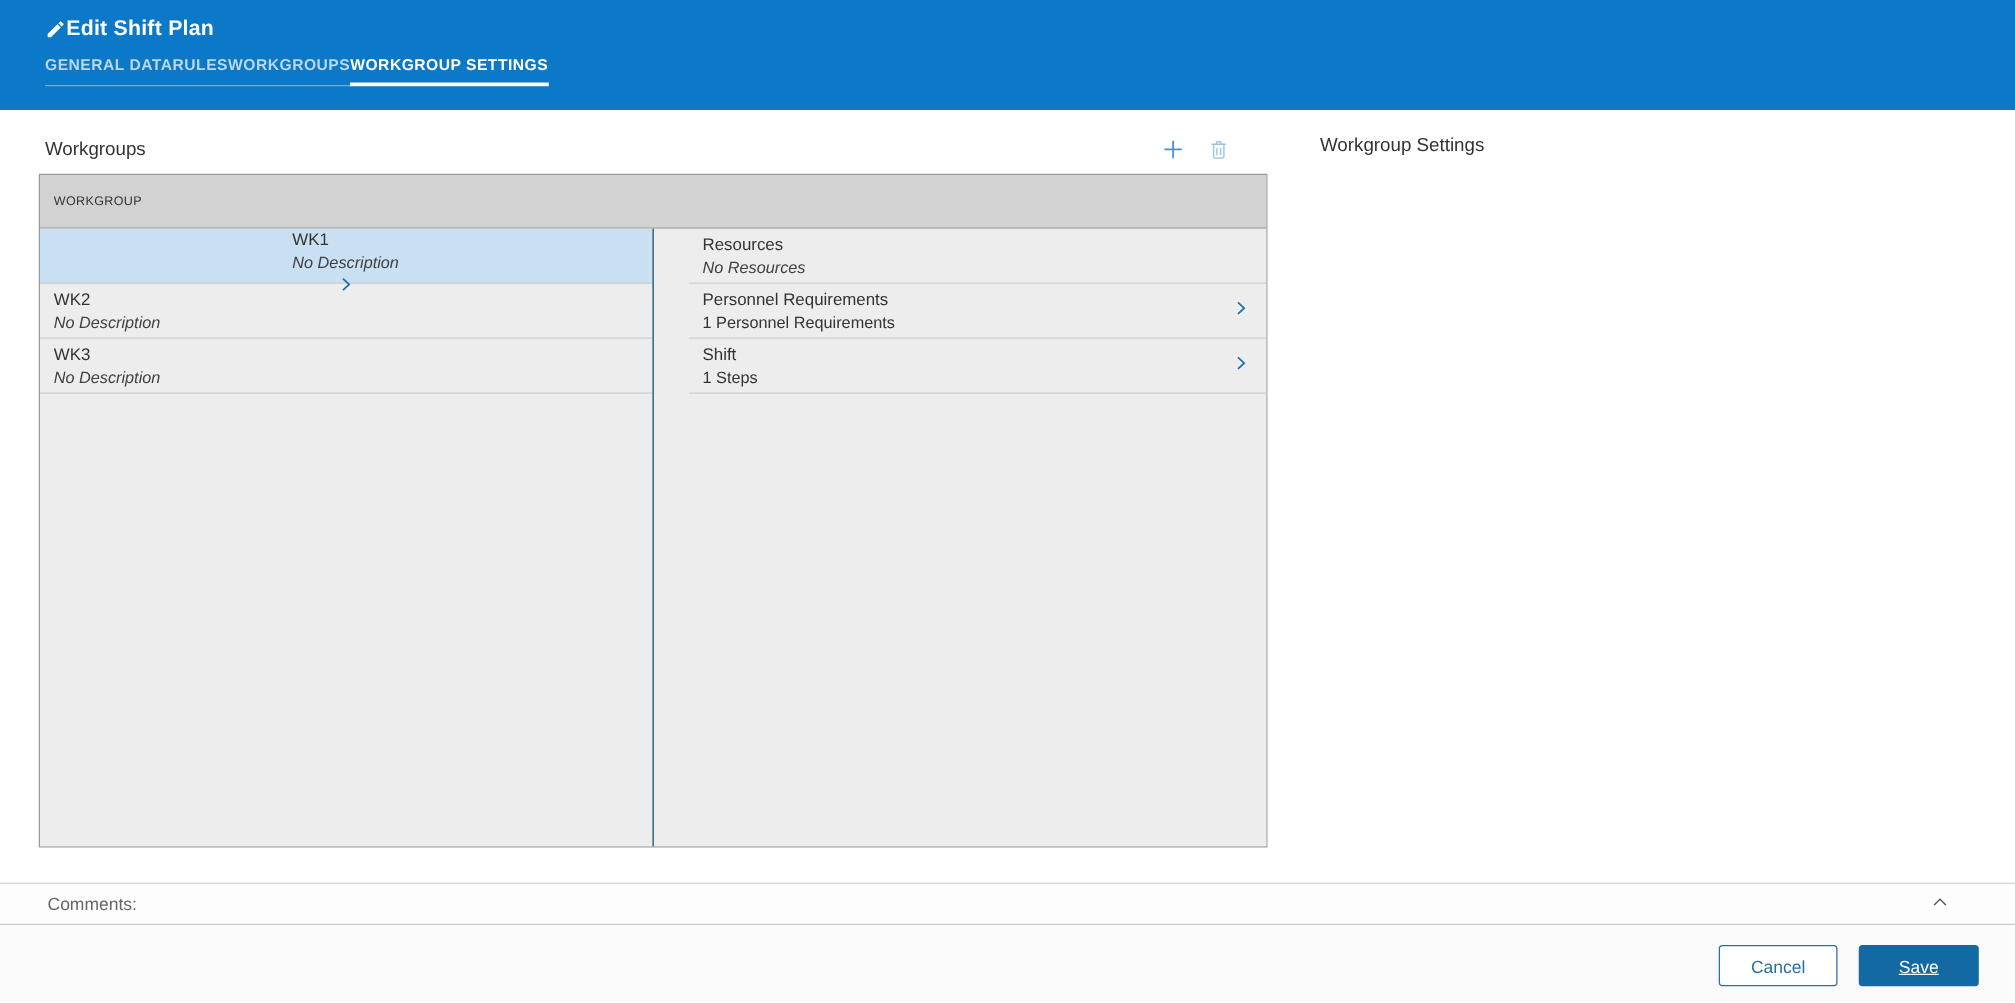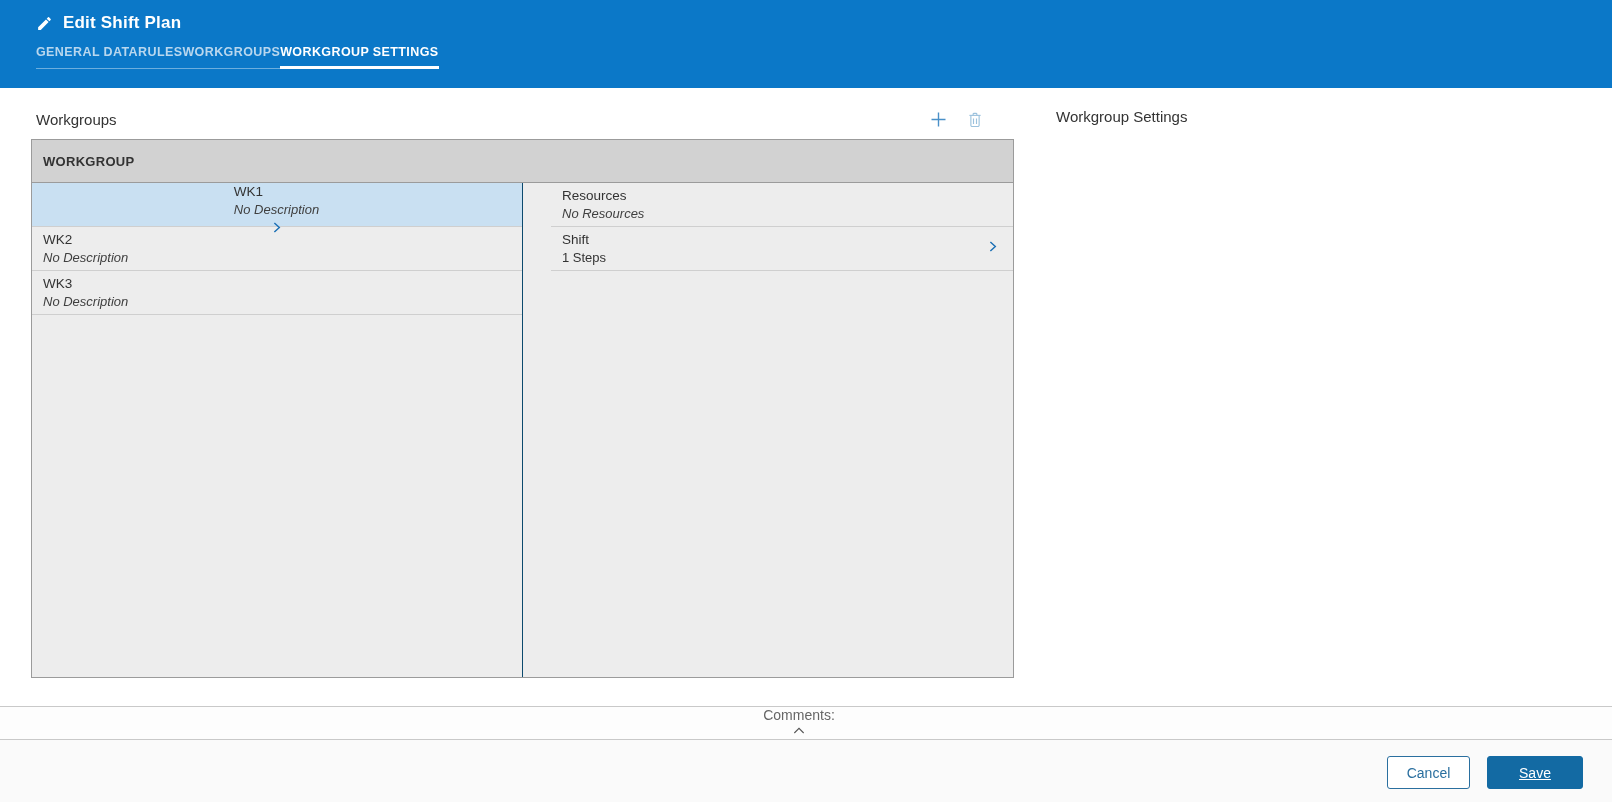--- a/index.html
+++ b/index.html
@@ -1,21 +1,21 @@
 <!DOCTYPE html>
 <html><head>
 <meta charset="utf-8">
 <style>
   * { margin:0; padding:0; box-sizing:border-box; }
   html,body { width:1612px; height:802px; background:#fff; overflow:hidden;
     font-family:"Liberation Sans","DejaVu Sans",sans-serif; }
 
   
   .topbar { height:88px; background:#0b78c8; padding:13px 0 0 36px; }
-  .title-row { display:flex; align-items:center; gap:10px; }
+  .title-row { display:flex; align-items:center; }
   .pencil-ic { width:17px; height:17px; display:inline-flex; }
   .pencil-ic svg { width:17px; height:17px; fill:#fff; }
   .app-title { color:#fff; font-size:17px; font-weight:600; letter-spacing:.2px; }
   .tabs { display:flex; align-items:flex-end; margin-top:12px; }
   .tab { font-size:12.5px; font-weight:600; letter-spacing:.4px; color:#b9d7ee;
     padding-bottom:9px; border-bottom:1px solid rgba(255,255,255,.40); cursor:pointer; }
   .tab.active { color:#fff; padding-bottom:7px; border-bottom:3px solid #fff; }
 
   
   .content { position:relative; height:618px; background:#fff; }
@@ -25,51 +25,51 @@
   .pane-title { font-size:15px; color:#333; margin-left:5px; }
   .pane-tools { display:flex; gap:15px; align-items:center; padding-right:28px; }
   .tool-btn { background:none; border:none; cursor:pointer; display:inline-flex;
     align-items:center; justify-content:center; width:22px; height:22px; }
   .plus-ic svg { width:21px; height:21px; stroke:#4a90c8; stroke-width:1.6; fill:none; }
   .trash-ic svg { width:18px; height:19px; stroke:#9cc2dd; stroke-width:1.5; fill:none; }
 
   .wg-table { border:1px solid #9b9b9b; width:983px; }
   .thead { display:grid; grid-template-columns:490px 1fr; background:#d2d2d2;
     border-bottom:1px solid #9b9b9b; height:43px; }
-  .th { display:flex; align-items:center; padding-left:11px; font-size:13px;
-    color:#333; letter-spacing:.3px;font-weight:bold; }
+  .th { display:flex; align-items:center; padding-left:11px; font-size:10px;
+    color:#333; letter-spacing:.3px; }
   .th.settings-col { border-left:1px solid #9b9b9b; }
   .tbody { display:grid; grid-template-columns:490px 1fr; height:494px; background:#ededed; }
   .col-stack { display:flex; flex-direction:column; }
   .col-stack.right { border-left:1px solid #0c4a6e;padding-left:28px; }
   .trow { height:44px; border-bottom:1px solid #cfcfcf; display:flex;
     align-items:center; justify-content:space-between; padding:0 12px 0 11px; cursor:pointer; }
   .trow.selected { background:#c9e0f2;flex-direction:column; }
   .cell-lines { line-height:18px; }
   .row-title { font-size:13.5px; color:#333; }
   .row-sub { font-size:13px; color:#333; }
   .row-sub.muted { color:#404040; font-style:italic; }
   .chev-ic svg { width:17px; height:17px; stroke:#1a6fb5; stroke-width:2; fill:none; }
 
   .right-panel-title { position:absolute; left:1056px; top:20px; font-size:15px; color:#333; }
 
   
   .comments { height:34px; border-top:1px solid #c9c9c9; border-bottom:1px solid #c9c9c9;
     background:#fdfdfd; display:flex; align-items:center; justify-content:space-between;
-    padding:0 52px 0 38px;flex-direction:column; }
+    padding:0 52px 0 38px; }
   .comments-label { font-size:14px; color:#666; }
   .chev-up-btn { background:none; border:none; cursor:pointer; display:inline-flex; }
   .chev-up-btn svg { width:16px; height:16px; stroke:#555; stroke-width:1.6; fill:none; }
 
   
   .footer { height:62px; background:#fafafa; display:flex; justify-content:flex-end;
     gap:17px; padding:16px 29px 0 0; }
   .btn { height:33px; border-radius:3px; font-size:14px; cursor:pointer;
     font-family:inherit; }
-  .btn-cancel { width:83px; background:#fff; border:1px solid #2a6f9f; color:#2a6f9f; }
+  .btn-cancel { width:95px; background:#fff; border:1px solid #2a6f9f; color:#2a6f9f; }
   .btn-save { width:96px; background:#136aa3; border:1px solid #136aa3; color:#fff;text-decoration:underline; }
 </style>
 </head>
 <body>
 
 <div class="app">
 
   <header class="topbar">
     <div class="title-row">
       <span class="pencil-ic">
@@ -142,20 +142,31 @@
 
           <div class="col-stack right">
             <div class="trow">
               <span class="cell-lines">
                 <div class="row-title">Resources</div>
                 <div class="row-sub muted">No Resources</div>
               </span>
             </div>
             <div class="trow">
               <span class="cell-lines">
+                <div class="row-title">Personnel Requirements</div>
+                <div class="row-sub">1 Personnel Requirements</div>
+              </span>
+              <span class="chev-ic">
+                <svg viewBox="0 0 24 24">
+                    <path d="M9 5.5l7 6.5-7 6.5"></path>
+                  </svg>
+              </span>
+            </div>
+            <div class="trow">
+              <span class="cell-lines">
                 <div class="row-title">Shift</div>
                 <div class="row-sub">1 Steps</div>
               </span>
               <span class="chev-ic">
                 <svg viewBox="0 0 24 24">
                     <path d="M9 5.5l7 6.5-7 6.5"></path>
                   </svg>
               </span>
             </div>
           </div>

